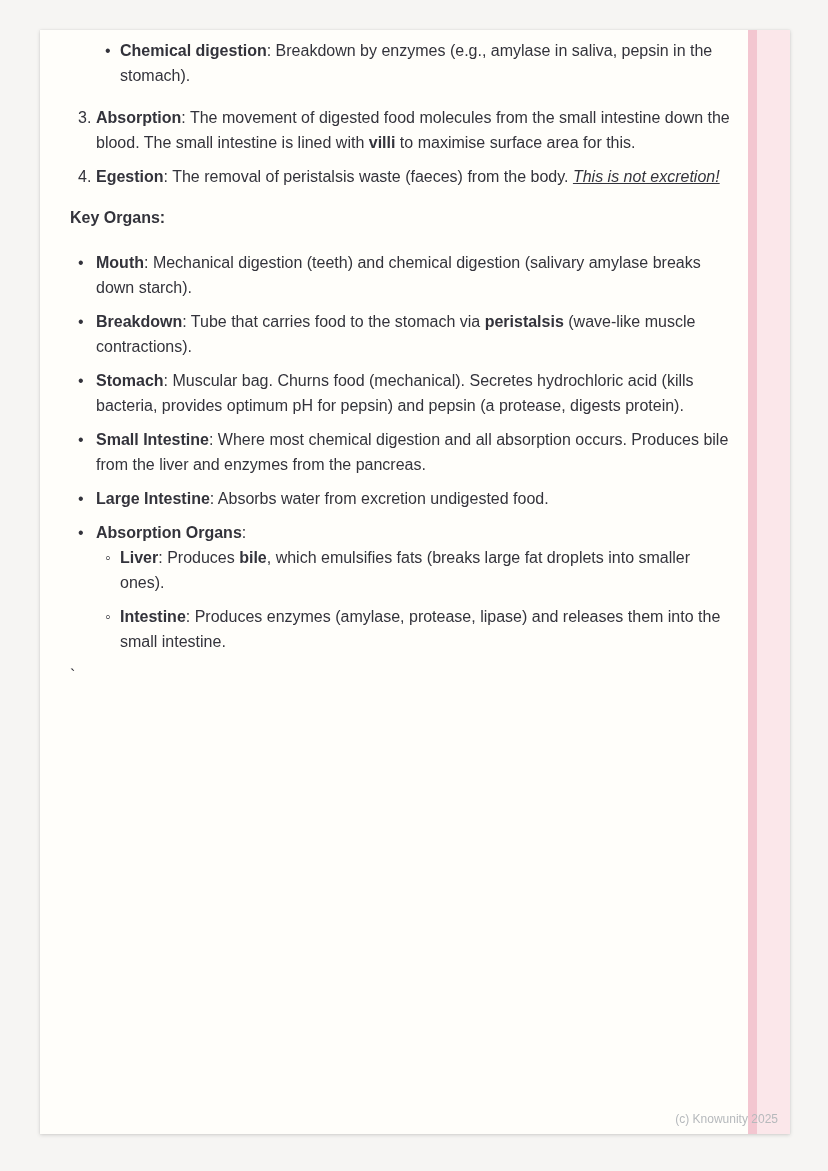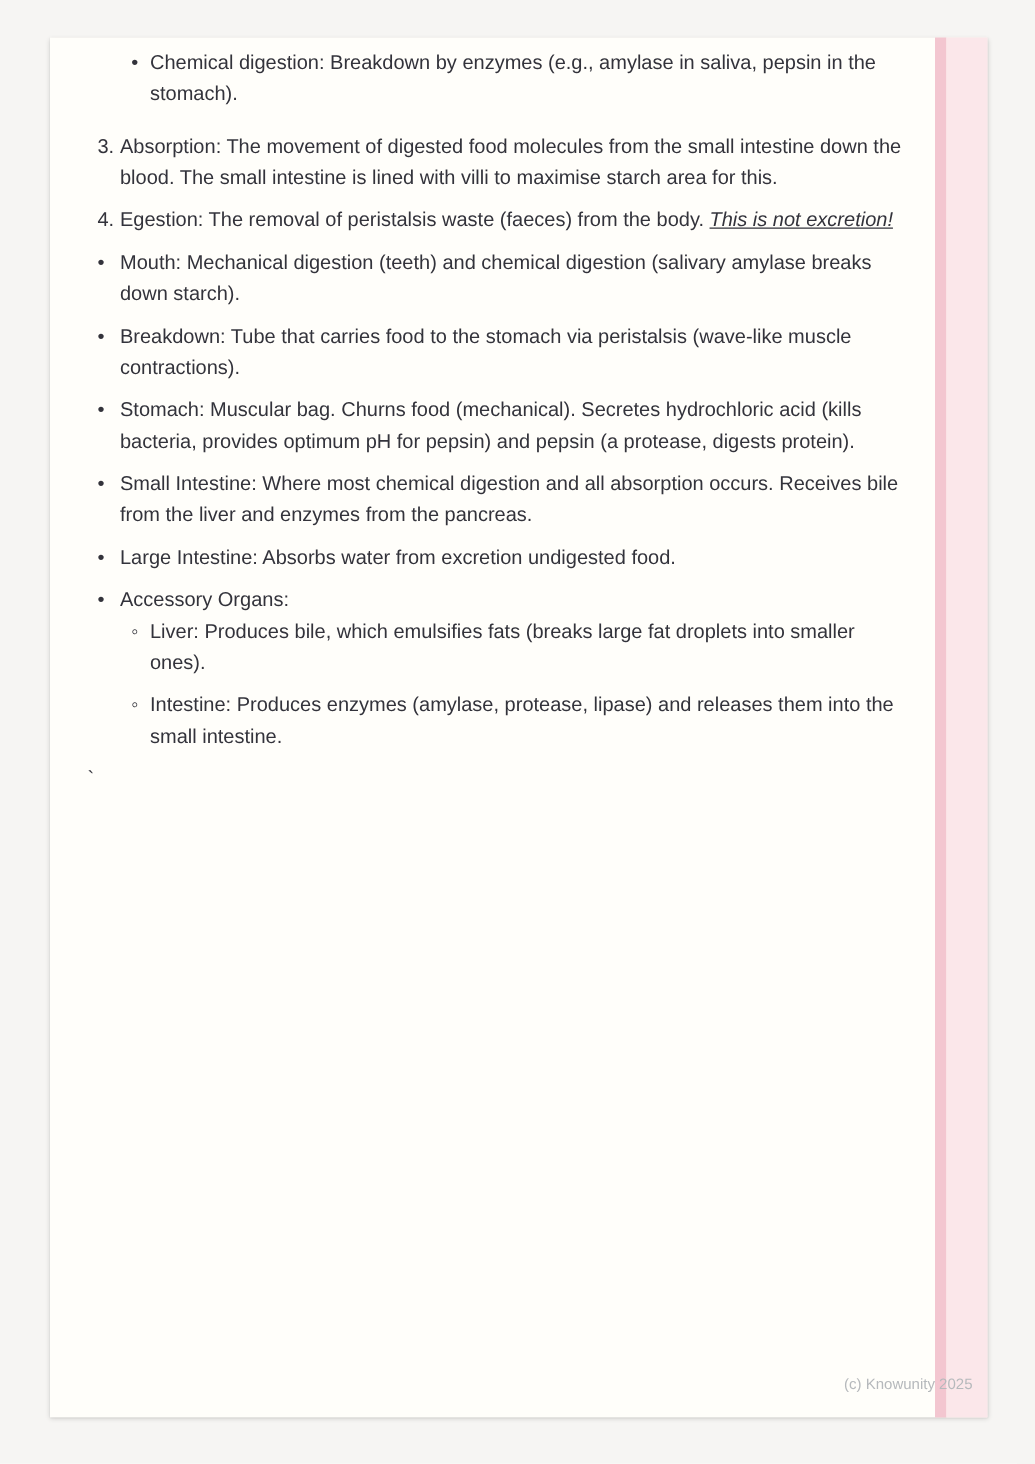--- a/index.html
+++ b/index.html
@@ -36,82 +36,83 @@
   }
   .li { display: flex; align-items: flex-start; margin-bottom: 9px; }
   .li .marker { flex: 0 0 18px; color: #33333b; }
   .li.num     { padding-left: 8px; }
   .li.bullet1 { padding-left: 8px; }
   .li.indent2 { padding-left: 35px; }
   .li.indent2 .marker { flex: 0 0 15px; }
   .mb-lg { margin-bottom: 17px; }
   .mb-0  { margin-bottom: 0; }
   .txt { flex: 1; }
-  b { font-weight: 400; }
+  b { font-weight: 700; }
   i { font-style: italic; text-decoration: underline; }
   .heading { font-weight: 700; font-size: 16px; margin: 16px 0 20px; }
   .stray { margin-top: 9px; }
   .footer {
-    position: absolute; right: 12px; bottom: 20px;
+    position: absolute; right: 12px; bottom: 8px;
     font-size: 12px; color: #b6b9bc; z-index: 2; margin-left: 40px;
   }
 </style>
 </head>
 <body>
 
 <div class="doc">
   <div class="stripe-light"></div>
   <div class="stripe-dark"></div>
 
   <div class="content">
 
     <div class="li indent2 mb-lg">
       <span class="marker">•</span>
       <div class="txt"><b>Chemical digestion</b><span>: Breakdown by enzymes (e.g., amylase in saliva, pepsin in the stomach).</span></div>
     </div>
 
     <div class="li num">
       <span class="marker">3.</span>
-      <div class="txt"><b>Absorption</b><span>: The movement of digested food molecules from the small intestine down the blood. The small intestine is lined with </span><b>villi</b><span> to maximise starch area for this.</span></div>
+      <div class="txt"><b>Absorption</b><span>: The movement of digested food molecules from the small intestine down the blood. The small intestine is lined with </span><b>villi</b><span> to maximise surface area for this.</span></div>
     </div>
 
     <div class="li num">
       <span class="marker">4.</span>
       <div class="txt"><b>Egestion</b><span>: The removal of peristalsis waste (faeces) from the body. </span><i>This is not excretion!</i></div>
     </div>
 
+    <div class="heading">Key Organs:</div>
 
     <div class="li bullet1">
       <span class="marker">•</span>
       <div class="txt"><b>Mouth</b><span>: Mechanical digestion (teeth) and chemical digestion (salivary amylase breaks down starch).</span></div>
     </div>
 
     <div class="li bullet1">
       <span class="marker">•</span>
       <div class="txt"><b>Breakdown</b><span>: Tube that carries food to the stomach via </span><b>peristalsis</b><span> (wave-like muscle contractions).</span></div>
     </div>
 
     <div class="li bullet1">
       <span class="marker">•</span>
       <div class="txt"><b>Stomach</b><span>: Muscular bag. Churns food (mechanical). Secretes hydrochloric acid (kills bacteria, provides optimum pH for pepsin) and pepsin (a protease, digests protein).</span></div>
     </div>
 
     <div class="li bullet1">
       <span class="marker">•</span>
-      <div class="txt"><b>Small Intestine</b><span>: Where most chemical digestion and all absorption occurs. Receives bile from the liver and enzymes from the pancreas.</span></div>
+      <div class="txt"><b>Small Intestine</b><span>: Where most chemical digestion and all absorption occurs. Produces bile from the liver and enzymes from the pancreas.</span></div>
     </div>
 
     <div class="li bullet1">
       <span class="marker">•</span>
       <div class="txt"><b>Large Intestine</b><span>: Absorbs water from excretion undigested food.</span></div>
     </div>
 
     <div class="li bullet1 mb-0">
       <span class="marker">•</span>
-      <div class="txt"><b>Accessory Organs</b><span>:</span></div>
+      <div class="txt"><b>Absorption Organs</b><span>:</span></div>
     </div>
 
     <div class="li indent2">
       <span class="marker">◦</span>
       <div class="txt"><b>Liver</b><span>: Produces </span><b>bile</b><span>, which emulsifies fats (breaks large fat droplets into smaller ones).</span></div>
     </div>
 
     <div class="li indent2">
       <span class="marker">◦</span>
       <div class="txt"><b>Intestine</b><span>: Produces enzymes (amylase, protease, lipase) and releases them into the small intestine.</span></div>

